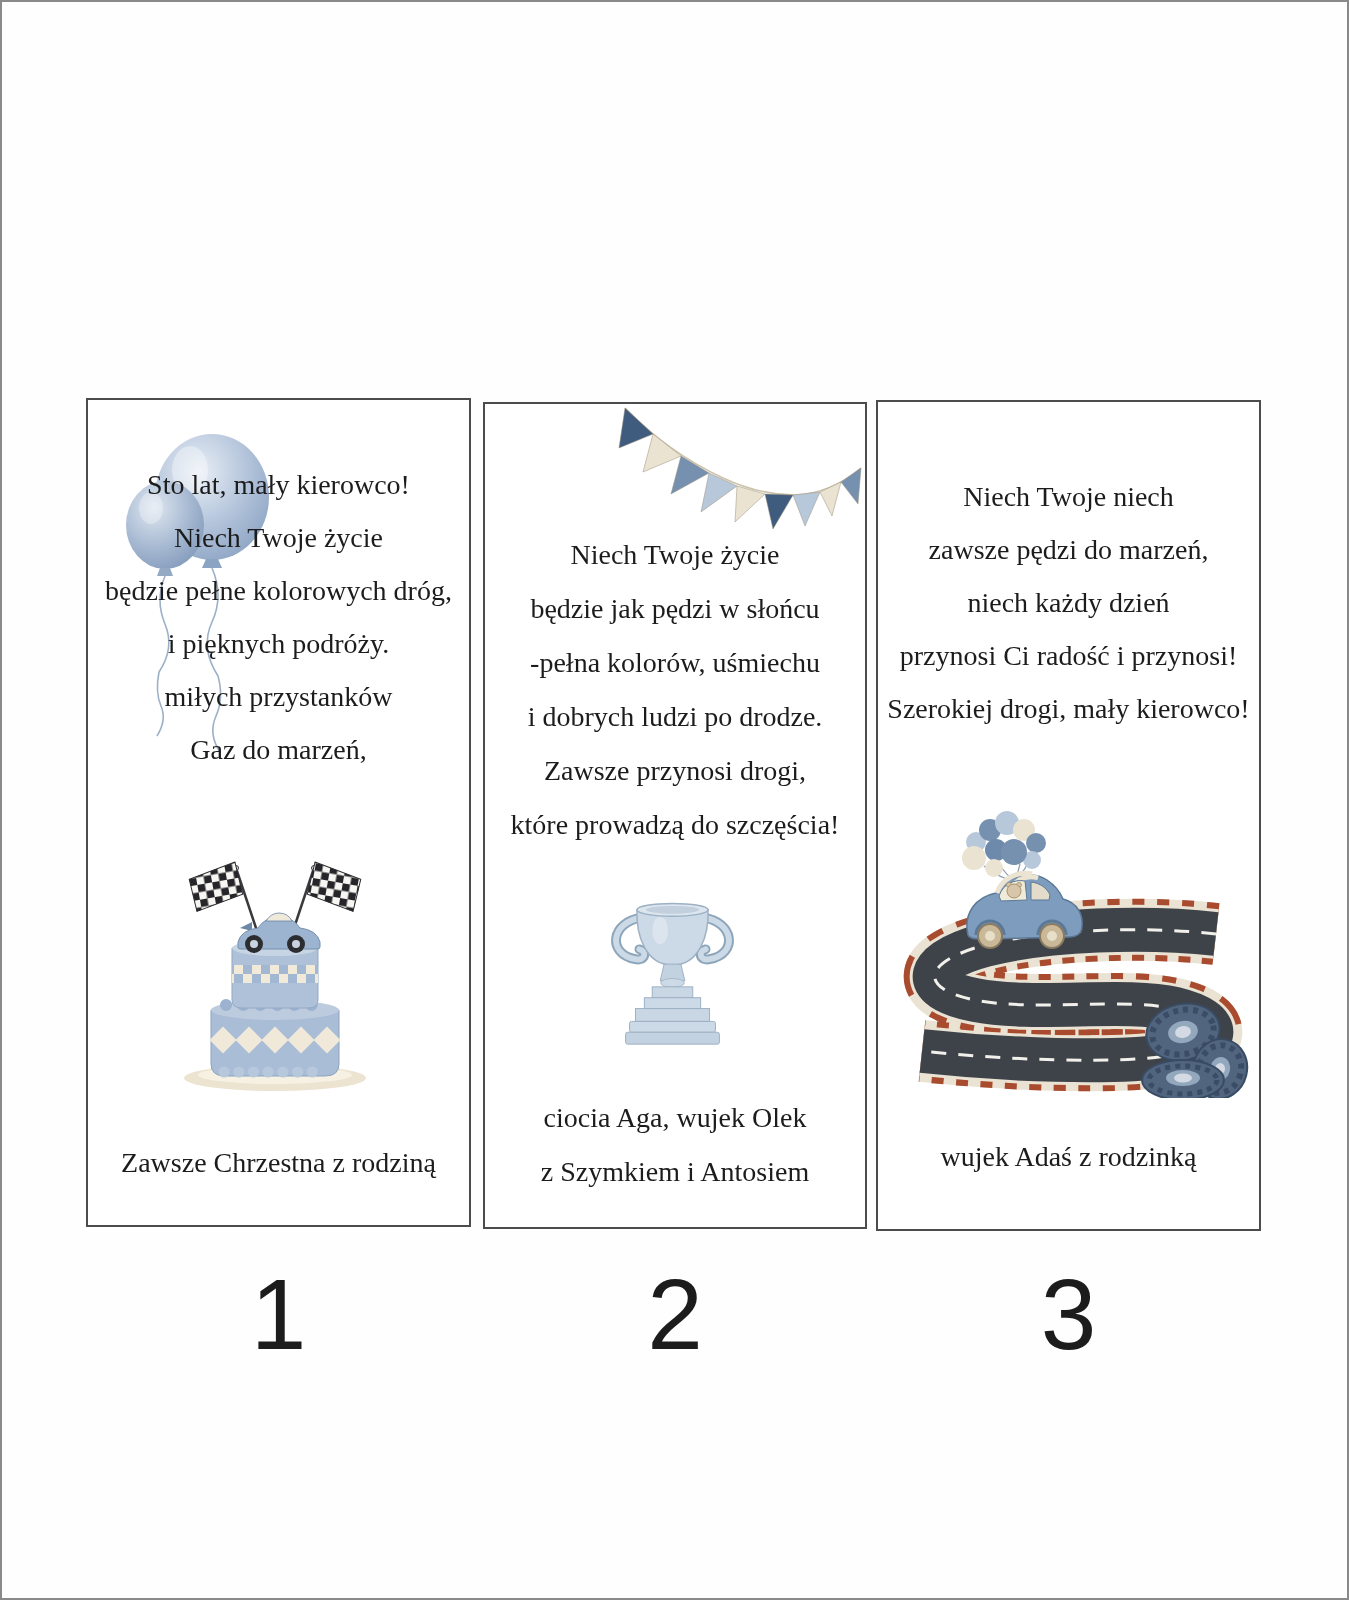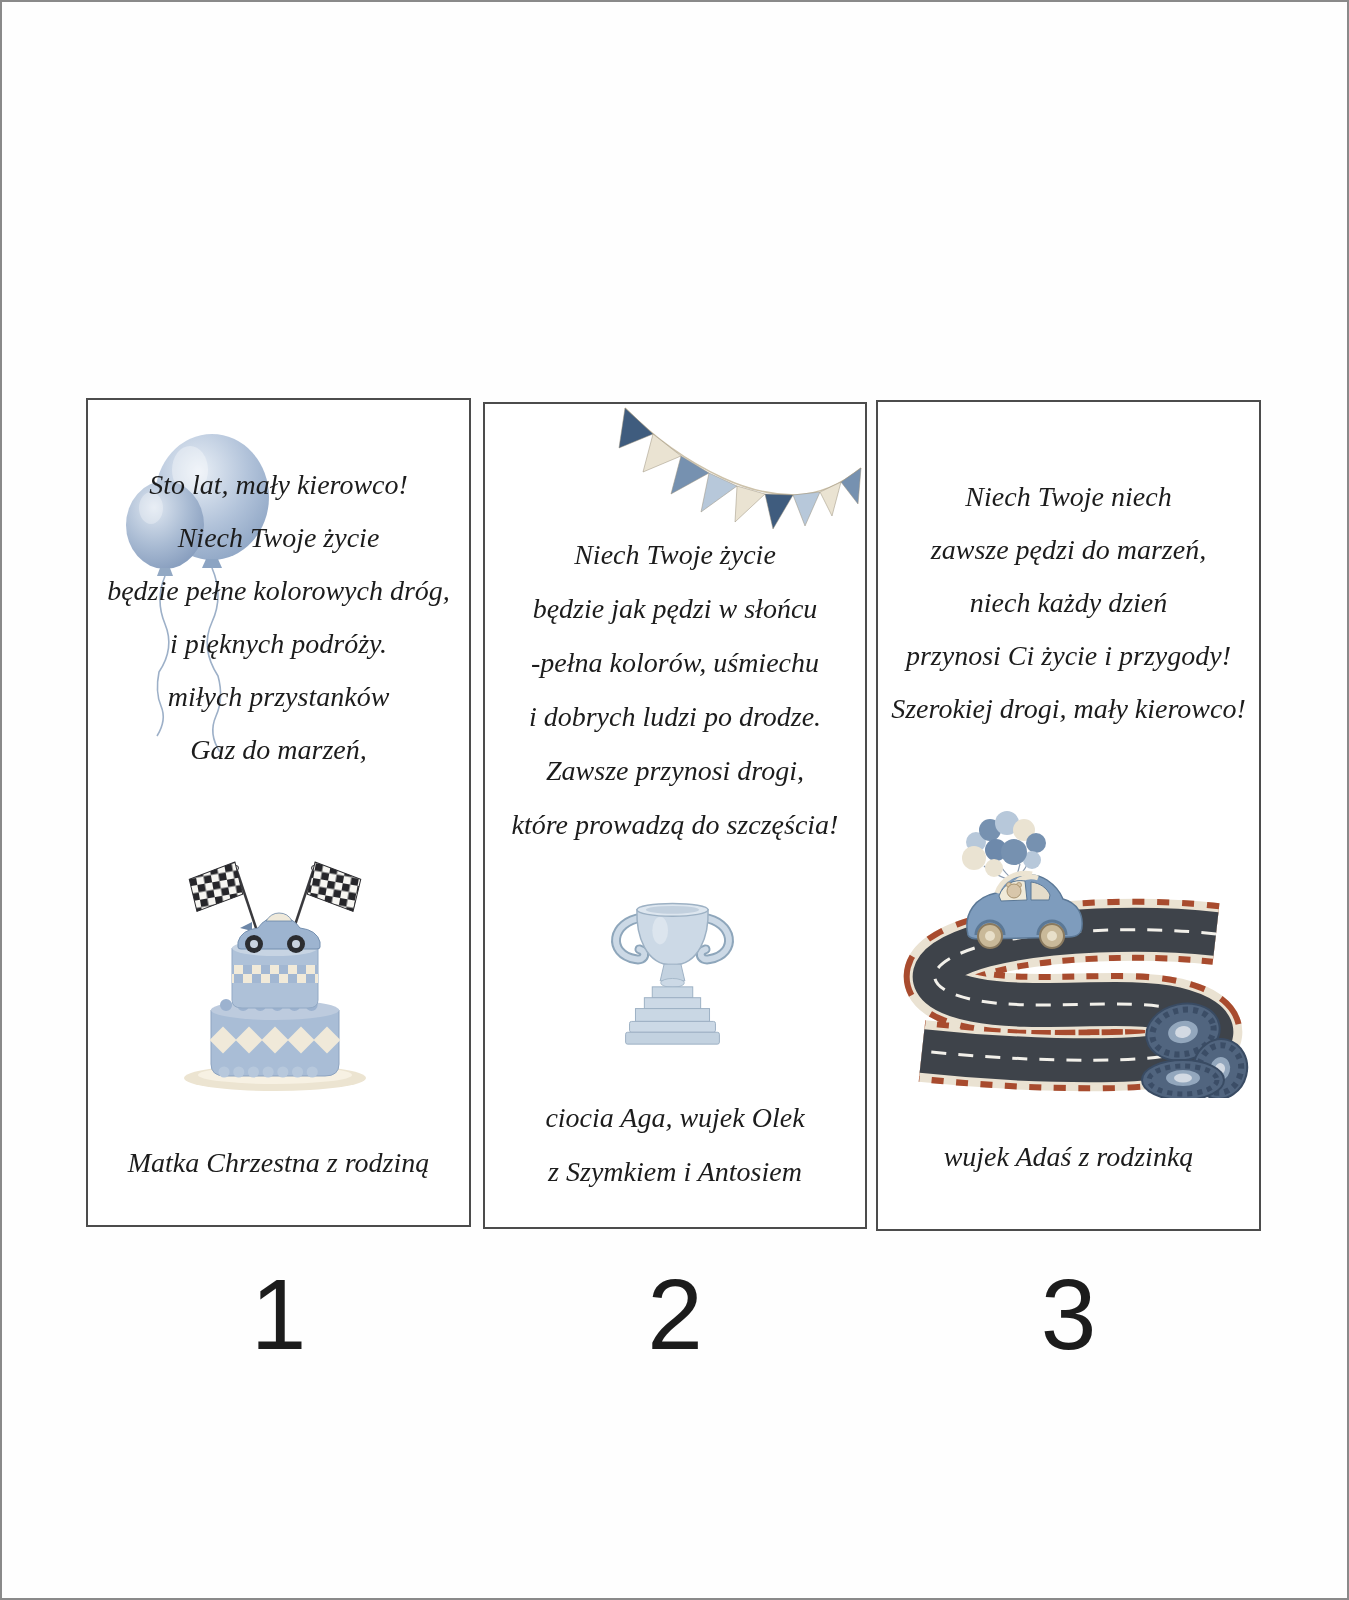--- a/index.html
+++ b/index.html
@@ -8,21 +8,21 @@
   #page{position:relative;width:1349px;height:1600px;background:var(--paper,#fefefe)}
   .frame{position:absolute;left:0;top:0;width:1345px;height:1596px;
          border:2px solid var(--page-border,#8a8a8a);pointer-events:none}
   .card{position:absolute;background:#fff;border:2px solid var(--card-border,#4c4c4c);
         box-sizing:border-box;overflow:visible}
   #card1{left:86px;top:398px;width:385px;height:829px}
   #card2{left:483px;top:402px;width:384px;height:827px}
   #card3{left:876px;top:400px;width:385px;height:831px}
 
   .greeting,.signature{position:absolute;left:0;right:0;text-align:center;
-        font-style:italic;font-size:28px;color:var(--ink,#1c1c1c);z-index:2}
+        font-size:28px;color:var(--ink,#1c1c1c);z-index:2}
   .greeting .line,.signature .line{line-height:53px;white-space:nowrap}
   #card1 .greeting{top:58px}
   #card2 .greeting{top:124px}
   #card2 .greeting .line{line-height:54px}
   #card3 .greeting{top:68px}
   #card1 .signature{top:736px}
   #card2 .signature{top:687px}
   #card2 .signature .line{line-height:54px}
   #card3 .signature{top:728px}
 
@@ -128,21 +128,21 @@
         <path d="M58,94 q3,-12 20,-14 q7,-11 21,-11 q14,0 21,11 q17,2 20,14 l0,5 q0,2 -3,2 h-76 q-3,0 -3,-2 z" fill="#9db4d0" stroke="#7590b0" stroke-width="1"></path>
         <path d="M86,73 q5,-8 13,-8 q9,0 13,8 z" fill="#efe9da" stroke="#6b86a6" stroke-width="0.8"></path>
         <circle cx="74" cy="96" r="9" fill="#2b2d31"></circle>
           <circle cx="74" cy="96" r="4" fill="#c9d3df"></circle>
         <circle cx="116" cy="96" r="9" fill="#2b2d31"></circle>
           <circle cx="116" cy="96" r="4" fill="#c9d3df"></circle>
       </g>
     </svg>
 
     <div class="signature">
-      <div class="line">Matka Chrzestna z rodziną</div>
+      <div class="line">Zawsze Chrzestna z rodziną</div>
     </div>
   </section>
 
   <section class="card" id="card2">
     <svg class="bunting" viewBox="0 0 252 133">
       <path d="M12,6 C45,40 80,62 110,76 C140,90 162,93 182,93 C207,92 230,81 248,66" fill="none" stroke="#cdc2aa" stroke-width="1.6"></path>
       <path d="M12,6 L40,32 L6,46 Z" fill="var(--navy,#3f5c7e)" stroke="#9a917d" stroke-width="0.5"></path>
       <path d="M40,32 L68,54 L30,70 Z" fill="var(--cream,#eae3d2)" stroke="#9a917d" stroke-width="0.5"></path>
       <path d="M68,54 L96,71 L58,92 Z" fill="var(--steel,#7691b0)" stroke="#9a917d" stroke-width="0.5"></path>
       <path d="M96,71 L124,84 L88,110 Z" fill="var(--pale-blue,#b7c8da)" stroke="#9a917d" stroke-width="0.5"></path>
@@ -187,21 +187,21 @@
       <div class="line">ciocia Aga, wujek Olek</div>
       <div class="line">z Szymkiem i Antosiem</div>
     </div>
   </section>
 
   <section class="card" id="card3">
     <div class="greeting">
       <div class="line">Niech Twoje niech</div>
       <div class="line">zawsze pędzi do marzeń,</div>
       <div class="line">niech każdy dzień</div>
-      <div class="line">przynosi Ci życie i przygody!</div>
+      <div class="line">przynosi Ci radość i przynosi!</div>
       <div class="line">Szerokiej drogi, mały kierowco!</div>
     </div>
 
     <svg class="roadscene" viewBox="0 0 372 290">
       <defs>
         <path id="roadPath" d="M332,126 C262,118 162,121 101,137 C41,153 31,180 91,192 C151,204 241,189 291,201 C341,213 341,238 281,248 C231,256 121,252 38,243" fill="none"></path>
       </defs>
       <g>
         <use href="#roadPath" stroke="#eae2d2" stroke-width="62"></use>
         <use href="#roadPath" stroke="var(--curb-red,#a84b2e)" stroke-width="62" stroke-dasharray="12 12"></use>

